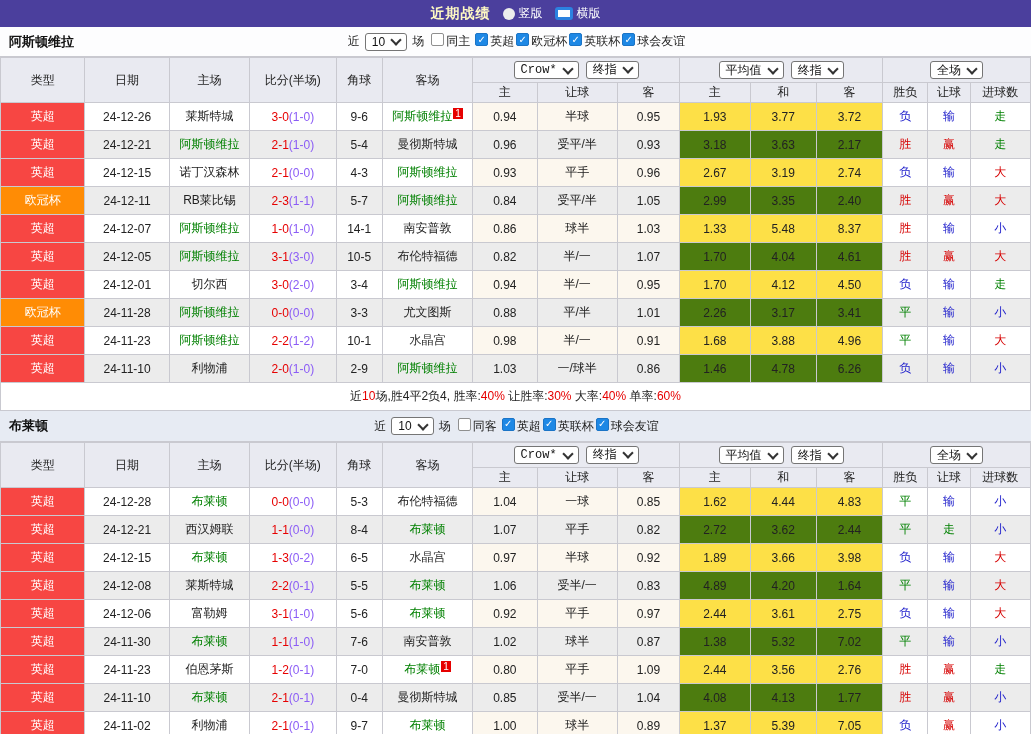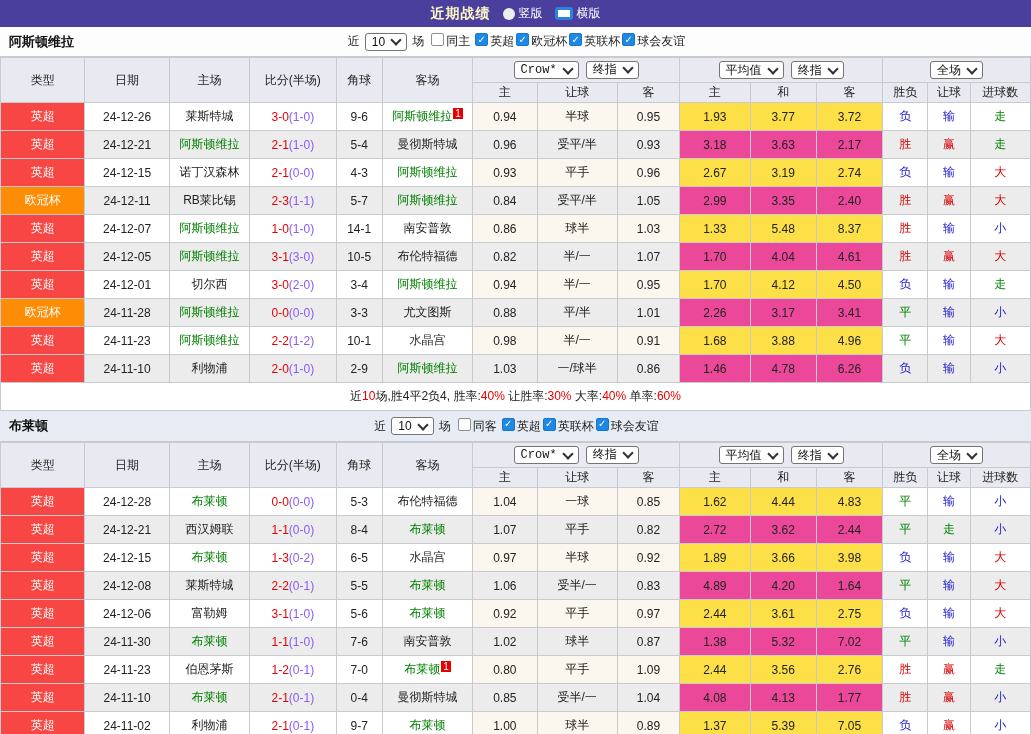--- a/index.html
+++ b/index.html
@@ -42,21 +42,21 @@
   tfoot td{height:25px;background:#fff;text-align:center;font-size:12px;margin-top:44px;}
 
   col.w0{width:84px}col.w1{width:84px}col.w2{width:80px}col.w3{width:86px}col.w4{width:46px}
   col.w5{width:90px}col.w6{width:64px}col.w7{width:80px}col.w8{width:62px}col.w9{width:70px}
   col.w10{width:66px}col.w11{width:66px}col.w12{width:45px}col.w13{width:42px}col.w14{width:60px}
 
   tr.odd td{background:#fff;}
   tr.odd td.c-crow{background:#fcf7ee;}
   tr.odd td.c-avg{background:#fde047;}
   tr.even td{background:#ececec;}
-  tr.even td.c-avg{background:#ec4899;}
+  tr.even td.c-avg{background:#4d7c0f;}
 
   td.lg-red{background:#f74643 !important;color:#fff;}
   td.lg-orange{background:#ff8c05 !important;color:#fff;}
 
   .focus{color:#008000;}
   .ft{color:#e60000;}
   .ht{color:#8b5cf6;}
   .res-r{color:#d60000;}
   .res-g{color:#008000;}
   .res-b{color:#2222cc;}

